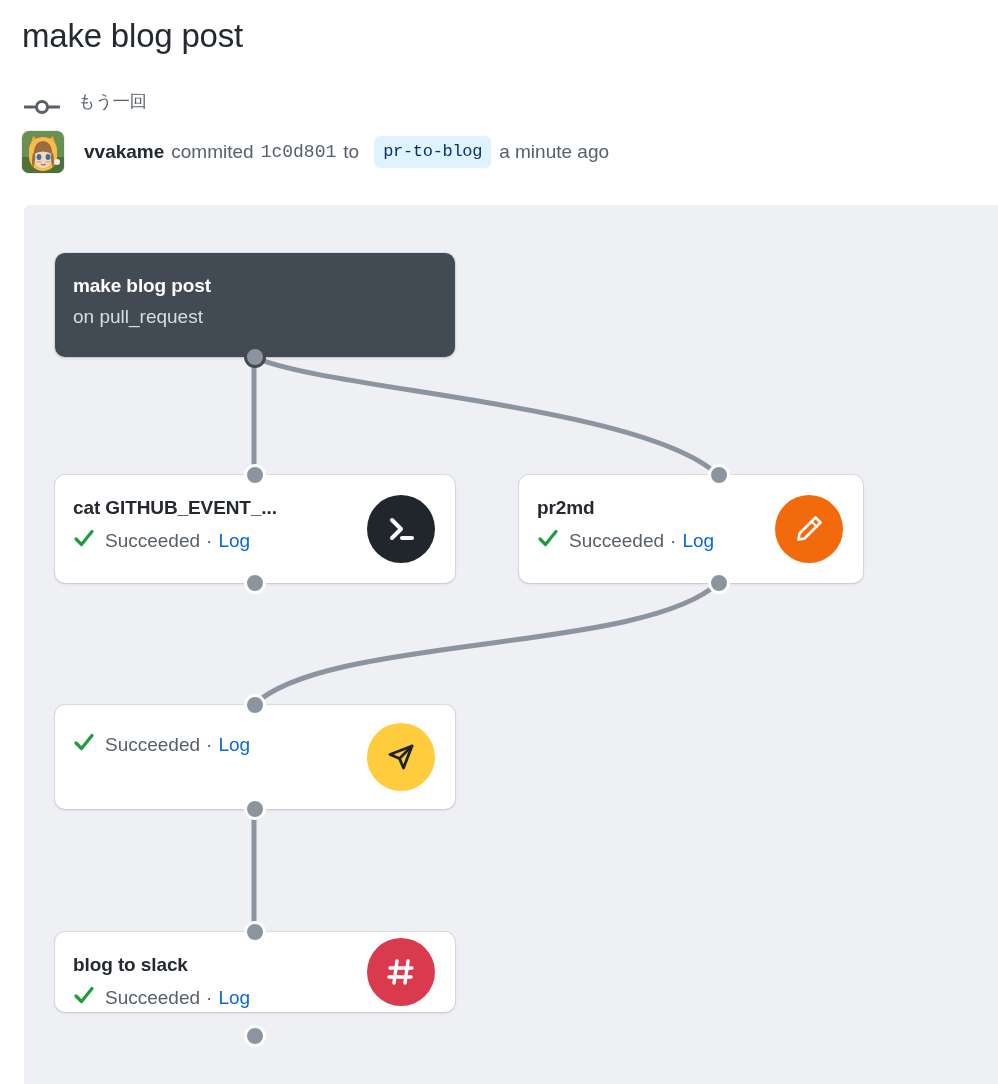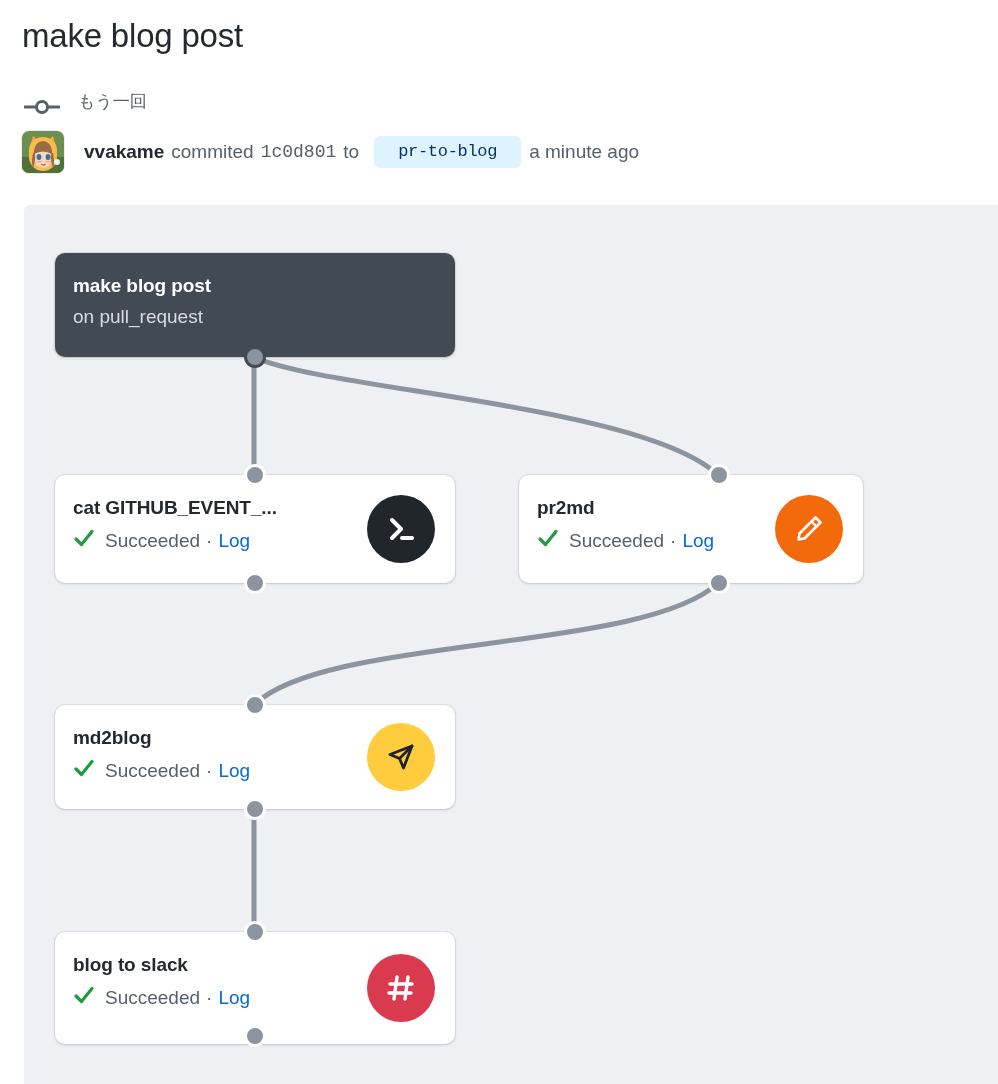--- a/index.html
+++ b/index.html
@@ -45,21 +45,21 @@
   }
   .commit-text .author { color: #24292f; font-weight: 700; }
   .commit-text .sha {
     font-family: "Liberation Mono", monospace;
     color: #57606a; font-size: 18px;
   }
   .commit-text .sep { padding: 0 7px; }
   .branch-badge {
     font-family: "Liberation Mono", monospace;
     font-size: 17px; color: #0a3069; background: #ddf4ff;
-    border-radius: 6px; padding: 5px 24px; margin: 0 8px;
+    border-radius: 6px; padding: 5px 9px; margin: 0 8px;
     line-height: 22px; letter-spacing: -0.3px;
   }
 
   
   .canvas {
     position: absolute; left: 24px; top: 205px;
     width: 974px; height: 879px;
     background: #eef0f4;
     border-radius: 6px 0 0 0;
     overflow: hidden;
@@ -239,21 +239,20 @@
           <path d="M26.5 8.5 L31.5 13.5 L15.5 29.5 L9.5 30.5 L10.5 24.5 Z" fill="none" stroke="#ffffff" stroke-width="2.6" stroke-linejoin="round"></path>
           <line x1="22.5" y1="12.5" x2="27.5" y2="17.5" stroke="#ffffff" stroke-width="2.2"></line>
         </svg>
       </span>
       <span class="port port-on-card" style="left:200px; top:0;"></span>
       <span class="port port-on-card" style="left:200px; top:108px;"></span>
     </div>
 
     <div class="node node-job" style="left:31px; top:500px; width:400px; height:104px;">
       <div class="node-body">
-        <div class="node-title">md2blog</div>
         <div class="node-status">
           <span class="check-icon">
             <svg width="22" height="22" viewBox="0 0 22 22">
               <path d="M3 12 L8.5 17.5 L19 4.5" fill="none" stroke="#1f9c3d" stroke-width="3.2" stroke-linecap="round" stroke-linejoin="round"></path>
             </svg>
           </span>
           <span class="status-text">Succeeded</span>
           <span class="status-dot">·</span>
           <a class="log-link">Log</a>
         </div>
@@ -261,21 +260,21 @@
       <span class="node-badge badge-send">
         <svg width="40" height="40" viewBox="0 0 40 40">
           <path d="M31 9 L9 17.5 L18.5 21.5 L22.5 31 Z" fill="none" stroke="#1f2328" stroke-width="2.8" stroke-linejoin="round"></path>
           <line x1="31" y1="9" x2="18.5" y2="21.5" stroke="#1f2328" stroke-width="2.8" stroke-linecap="round"></line>
         </svg>
       </span>
       <span class="port port-on-card" style="left:200px; top:0;"></span>
       <span class="port port-on-card" style="left:200px; top:104px;"></span>
     </div>
 
-    <div class="node node-job" style="left:31px; top:727px; width:400px; height:112px;">
+    <div class="node node-job" style="left:31px; top:727px; width:400px; height:80px;">
       <div class="node-body">
         <div class="node-title">blog to slack</div>
         <div class="node-status">
           <span class="check-icon">
             <svg width="22" height="22" viewBox="0 0 22 22">
               <path d="M3 12 L8.5 17.5 L19 4.5" fill="none" stroke="#1f9c3d" stroke-width="3.2" stroke-linecap="round" stroke-linejoin="round"></path>
             </svg>
           </span>
           <span class="status-text">Succeeded</span>
           <span class="status-dot">·</span>

